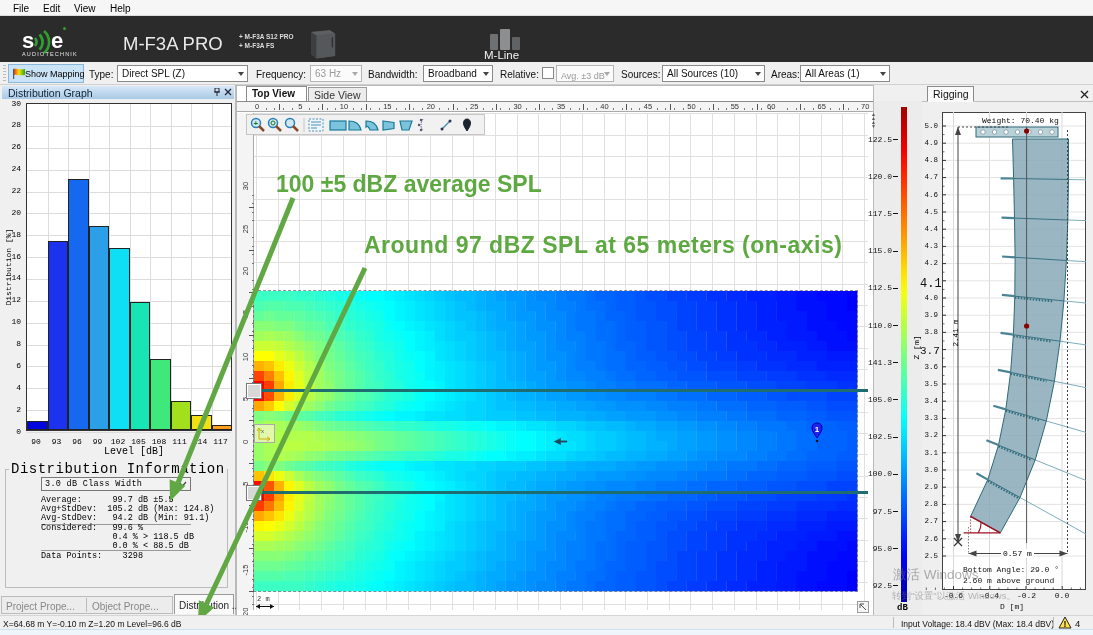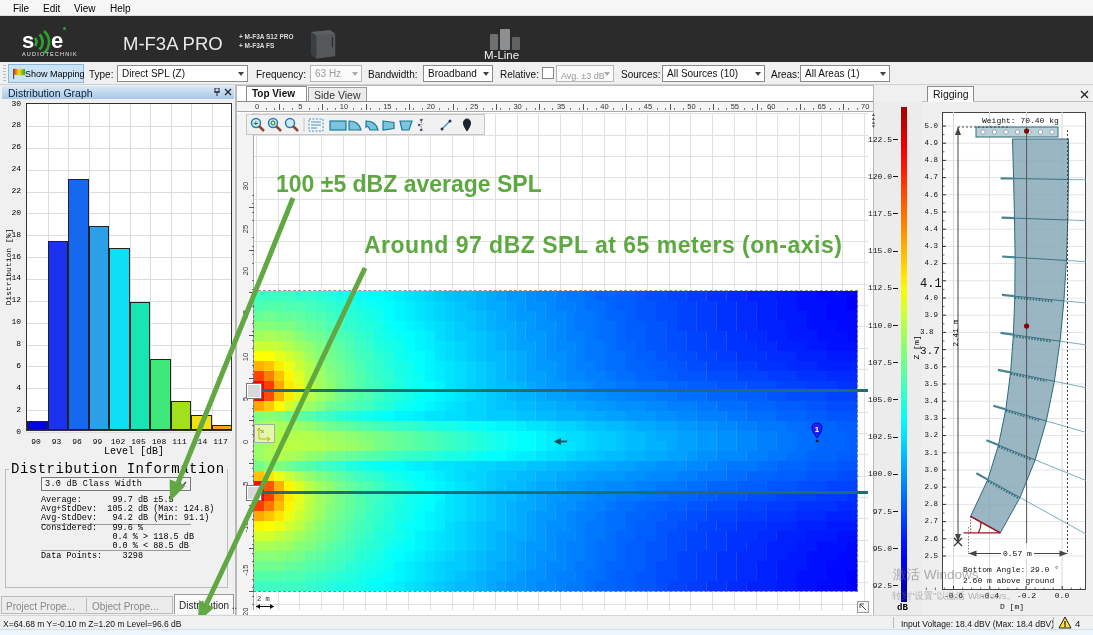--- a/index.html
+++ b/index.html
@@ -1718,21 +1718,21 @@
 <div class="ab mono" style="left:862px;top:171.7px;width:30px;text-align:right;font-size:8px;color:#111">120.0</div>
 <div class="ab" style="left:893px;top:176.2px;width:5px;height:1px;background:#111"></div>
 <div class="ab mono" style="left:862px;top:208.9px;width:30px;text-align:right;font-size:8px;color:#111">117.5</div>
 <div class="ab" style="left:893px;top:213.4px;width:5px;height:1px;background:#111"></div>
 <div class="ab mono" style="left:862px;top:246.1px;width:30px;text-align:right;font-size:8px;color:#111">115.0</div>
 <div class="ab" style="left:893px;top:250.6px;width:5px;height:1px;background:#111"></div>
 <div class="ab mono" style="left:862px;top:283.3px;width:30px;text-align:right;font-size:8px;color:#111">112.5</div>
 <div class="ab" style="left:893px;top:287.8px;width:5px;height:1px;background:#111"></div>
 <div class="ab mono" style="left:862px;top:320.5px;width:30px;text-align:right;font-size:8px;color:#111">110.0</div>
 <div class="ab" style="left:893px;top:325.0px;width:5px;height:1px;background:#111"></div>
-<div class="ab mono" style="left:862px;top:357.7px;width:30px;text-align:right;font-size:8px;color:#111">107.5</div>
+<div class="ab mono" style="left:862px;top:357.7px;width:30px;text-align:right;font-size:8px;color:#111">141.3</div>
 <div class="ab" style="left:893px;top:362.2px;width:5px;height:1px;background:#111"></div>
 <div class="ab mono" style="left:862px;top:394.9px;width:30px;text-align:right;font-size:8px;color:#111">105.0</div>
 <div class="ab" style="left:893px;top:399.4px;width:5px;height:1px;background:#111"></div>
 <div class="ab mono" style="left:862px;top:432.1px;width:30px;text-align:right;font-size:8px;color:#111">102.5</div>
 <div class="ab" style="left:893px;top:436.6px;width:5px;height:1px;background:#111"></div>
 <div class="ab mono" style="left:862px;top:469.3px;width:30px;text-align:right;font-size:8px;color:#111">100.0</div>
 <div class="ab" style="left:893px;top:473.8px;width:5px;height:1px;background:#111"></div>
 <div class="ab mono" style="left:862px;top:506.5px;width:30px;text-align:right;font-size:8px;color:#111">97.5</div>
 <div class="ab" style="left:893px;top:511.0px;width:5px;height:1px;background:#111"></div>
 <div class="ab mono" style="left:862px;top:543.7px;width:30px;text-align:right;font-size:8px;color:#111">95.0</div>
@@ -1918,21 +1918,21 @@
 <div class="ab mono" style="left:920px;top:156.2px;width:18px;text-align:right;font-size:7.5px;color:#111">4.8</div>
 <div class="ab mono" style="left:920px;top:173.4px;width:18px;text-align:right;font-size:7.5px;color:#111">4.7</div>
 <div class="ab mono" style="left:920px;top:190.6px;width:18px;text-align:right;font-size:7.5px;color:#111">4.6</div>
 <div class="ab mono" style="left:920px;top:207.8px;width:18px;text-align:right;font-size:7.5px;color:#111">4.5</div>
 <div class="ab mono" style="left:920px;top:225.0px;width:18px;text-align:right;font-size:7.5px;color:#111">4.4</div>
 <div class="ab mono" style="left:920px;top:242.2px;width:18px;text-align:right;font-size:7.5px;color:#111">4.3</div>
 <div class="ab mono" style="left:920px;top:259.4px;width:18px;text-align:right;font-size:7.5px;color:#111">4.2</div>
 <div class="ab mono" style="left:920px;top:276.6px;width:18px;text-align:right;font-size:12px;color:#111">4.1</div>
 <div class="ab mono" style="left:920px;top:293.8px;width:18px;text-align:right;font-size:7.5px;color:#111">4.0</div>
 <div class="ab mono" style="left:920px;top:311.0px;width:18px;text-align:right;font-size:7.5px;color:#111">3.9</div>
-<div class="ab mono" style="left:920px;top:328.2px;width:18px;font-size:7.5px;color:#111">3.8</div>
+<div class="ab mono" style="left:920px;top:328.2px;width:18px;text-align:right;font-size:7.5px;color:#111">3.8</div>
 <div class="ab mono" style="left:920px;top:345.4px;width:18px;text-align:center;font-size:11px;color:#111">3.7</div>
 <div class="ab mono" style="left:920px;top:362.6px;width:18px;text-align:right;font-size:7.5px;color:#111">3.6</div>
 <div class="ab mono" style="left:920px;top:379.8px;width:18px;text-align:right;font-size:7.5px;color:#111">3.5</div>
 <div class="ab mono" style="left:920px;top:397.0px;width:18px;text-align:right;font-size:7.5px;color:#111">3.4</div>
 <div class="ab mono" style="left:920px;top:414.2px;width:18px;text-align:right;font-size:7.5px;color:#111">3.3</div>
 <div class="ab mono" style="left:920px;top:431.4px;width:18px;text-align:right;font-size:7.5px;color:#111">3.2</div>
 <div class="ab mono" style="left:920px;top:448.6px;width:18px;text-align:right;font-size:7.5px;color:#111">3.1</div>
 <div class="ab mono" style="left:920px;top:465.8px;width:18px;text-align:right;font-size:7.5px;color:#111">3.0</div>
 <div class="ab mono" style="left:920px;top:483.0px;width:18px;text-align:right;font-size:7.5px;color:#111">2.9</div>
 <div class="ab mono" style="left:920px;top:500.2px;width:18px;text-align:right;font-size:7.5px;color:#111">2.8</div>

